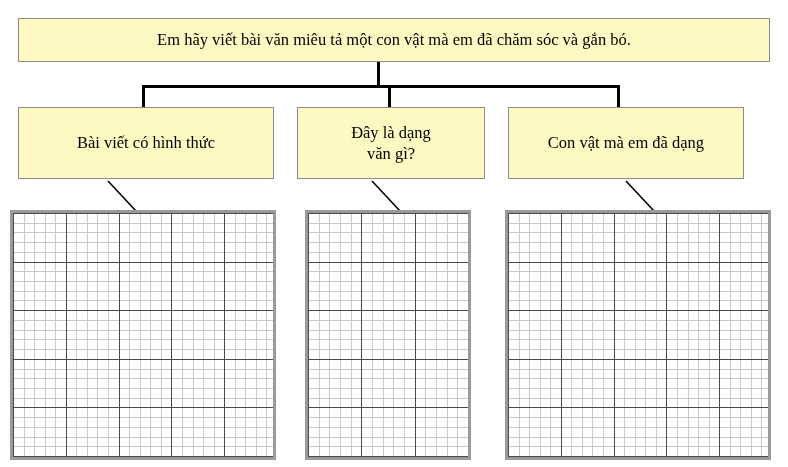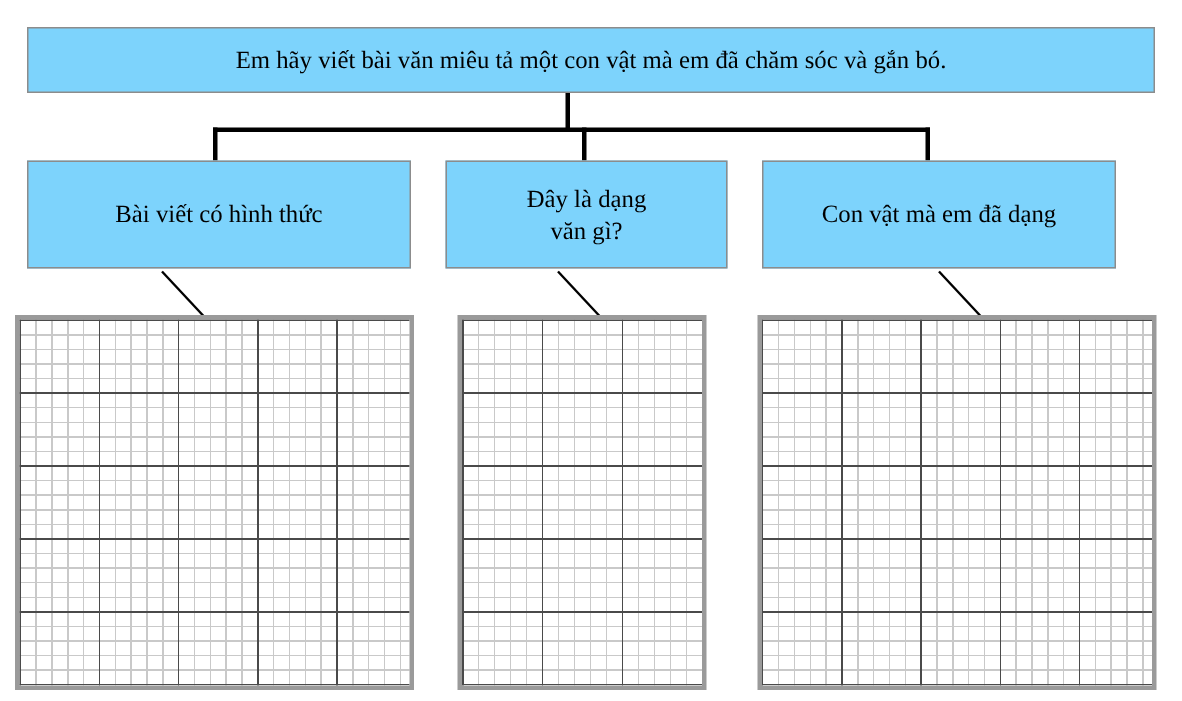--- a/index.html
+++ b/index.html
@@ -14,21 +14,21 @@
     background: #ffffff;
     overflow: hidden;
     font-family: "Liberation Serif", "DejaVu Serif", serif;
   }
 
   
   .box {
     position: absolute;
     box-sizing: border-box;
     border: 1px solid #8c8c8c;
-    background: #7dd3fc;
+    background: #fef9c3;
     display: flex;
     align-items: center;
     justify-content: center;
     text-align: center;
     color: #000000;
     line-height: 1.28;
   }
 
   #prompt-box {
     left: 18px;

